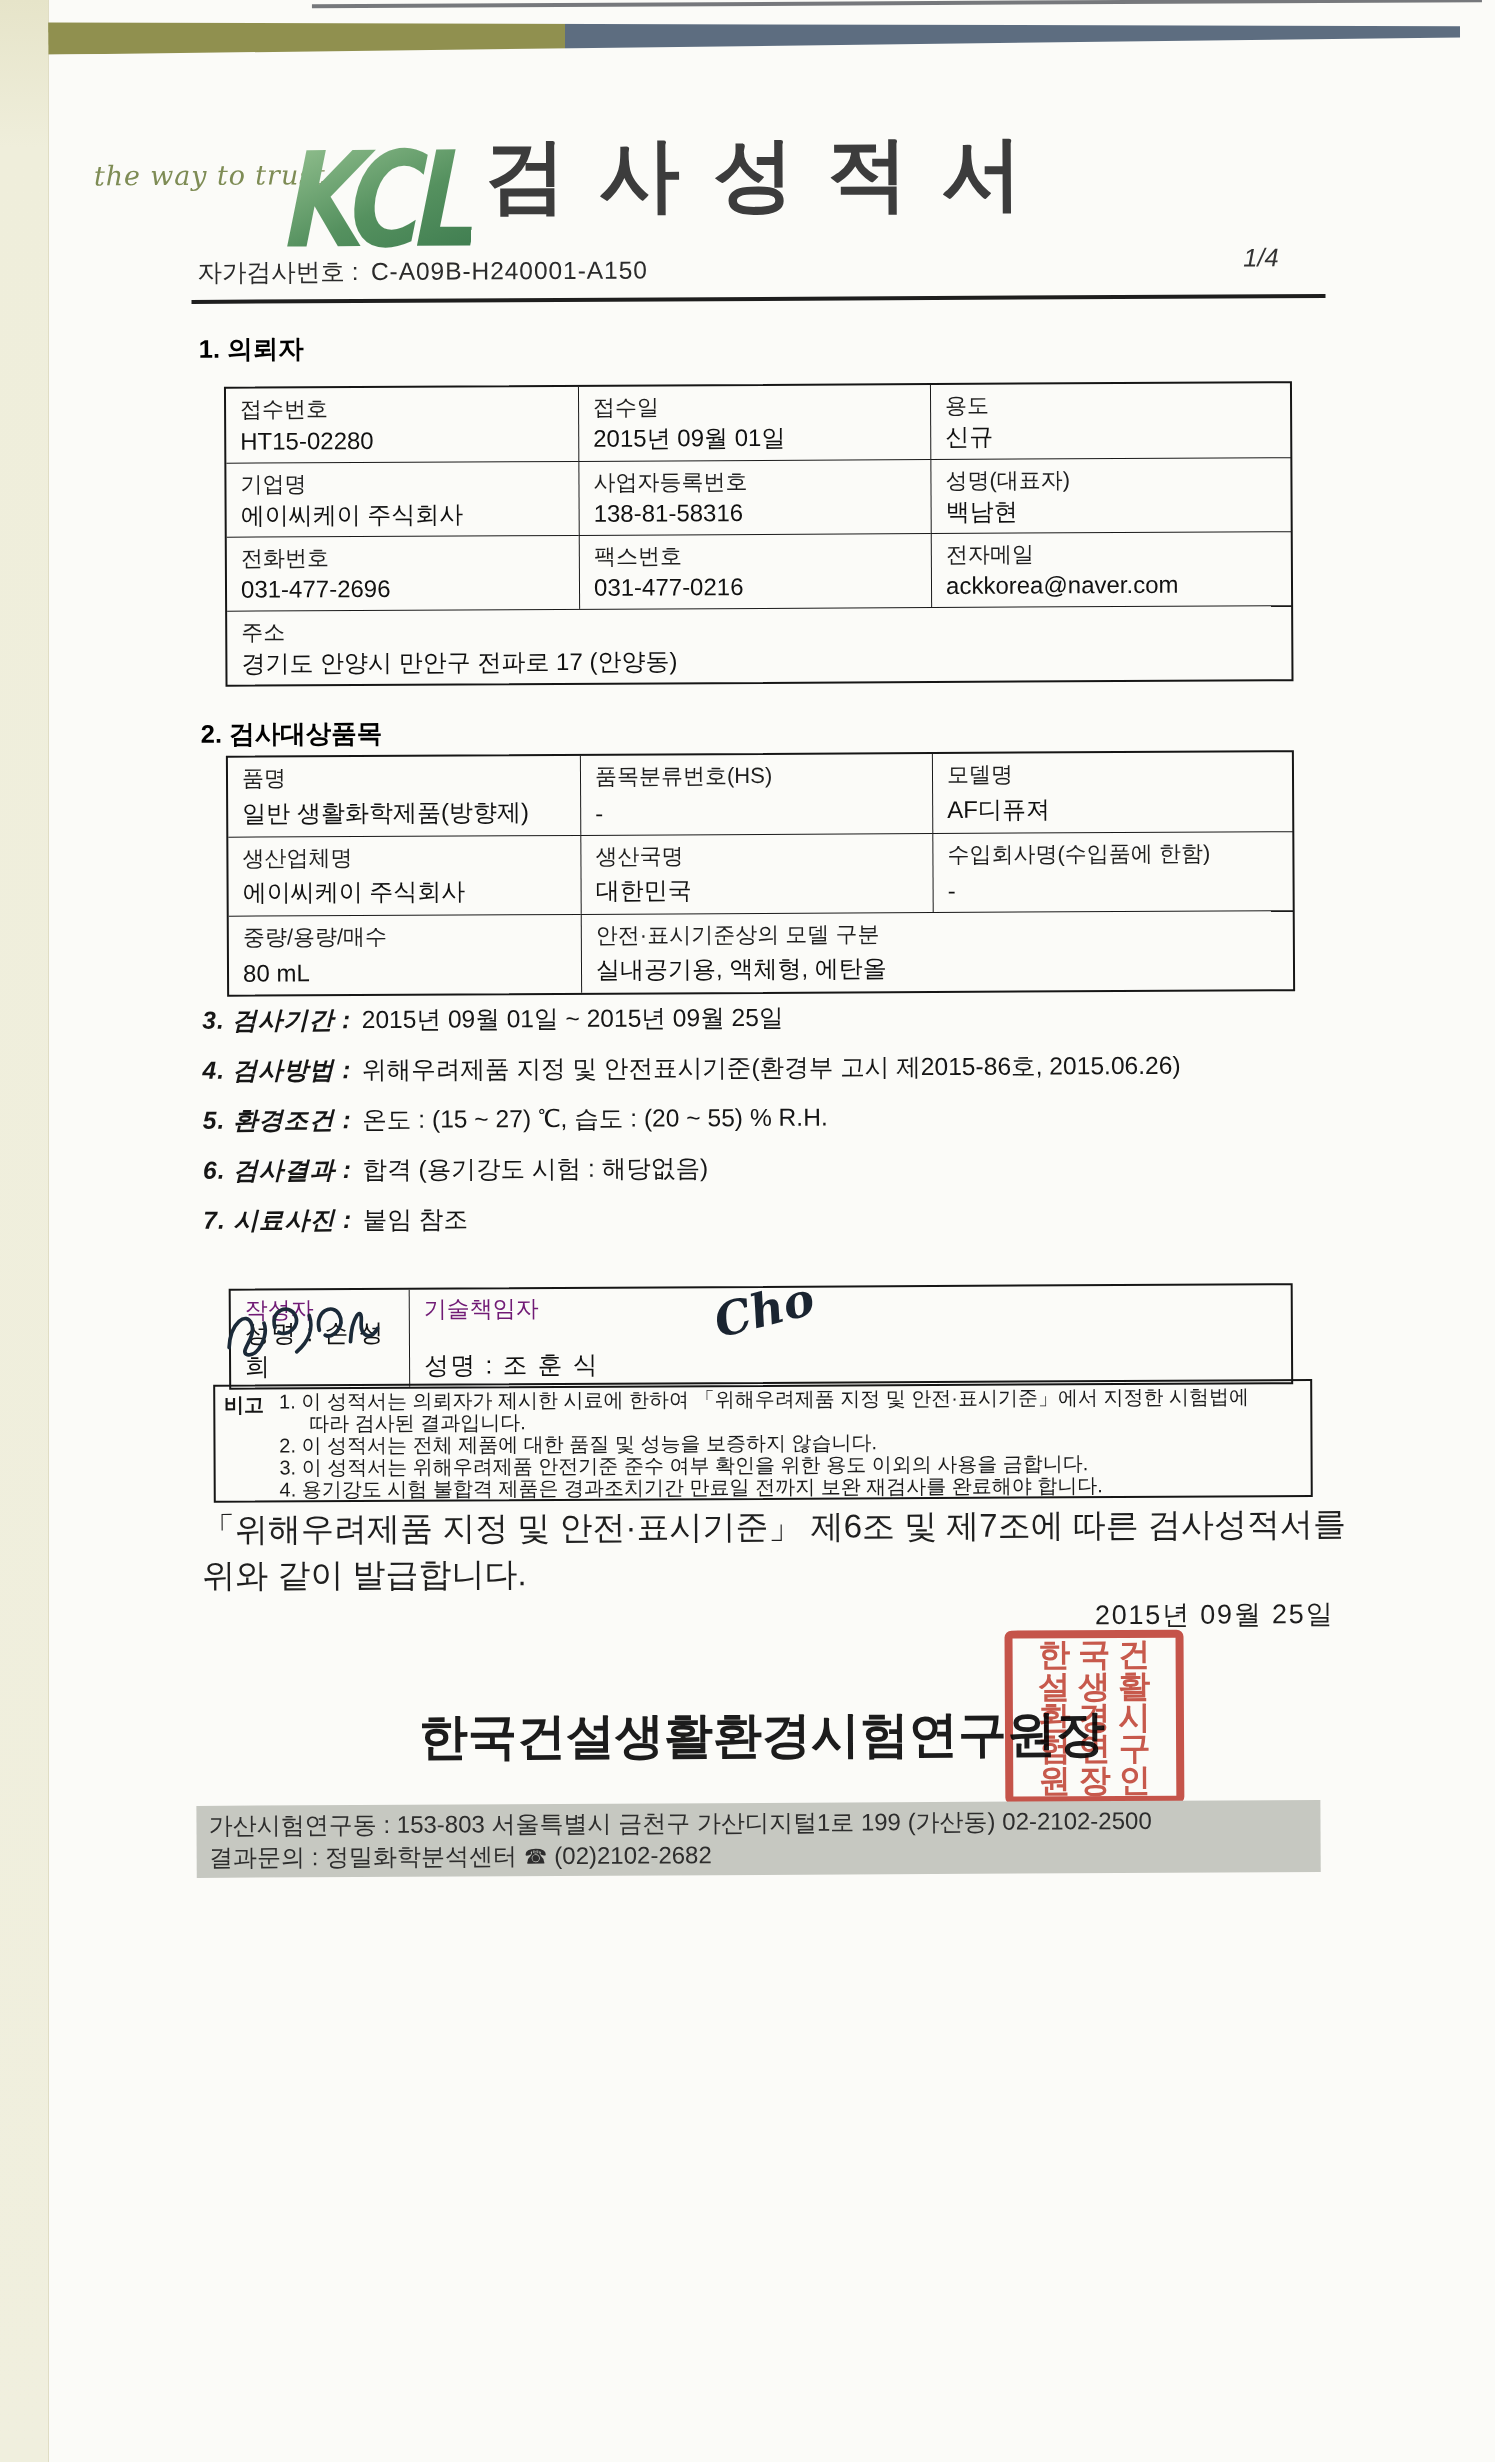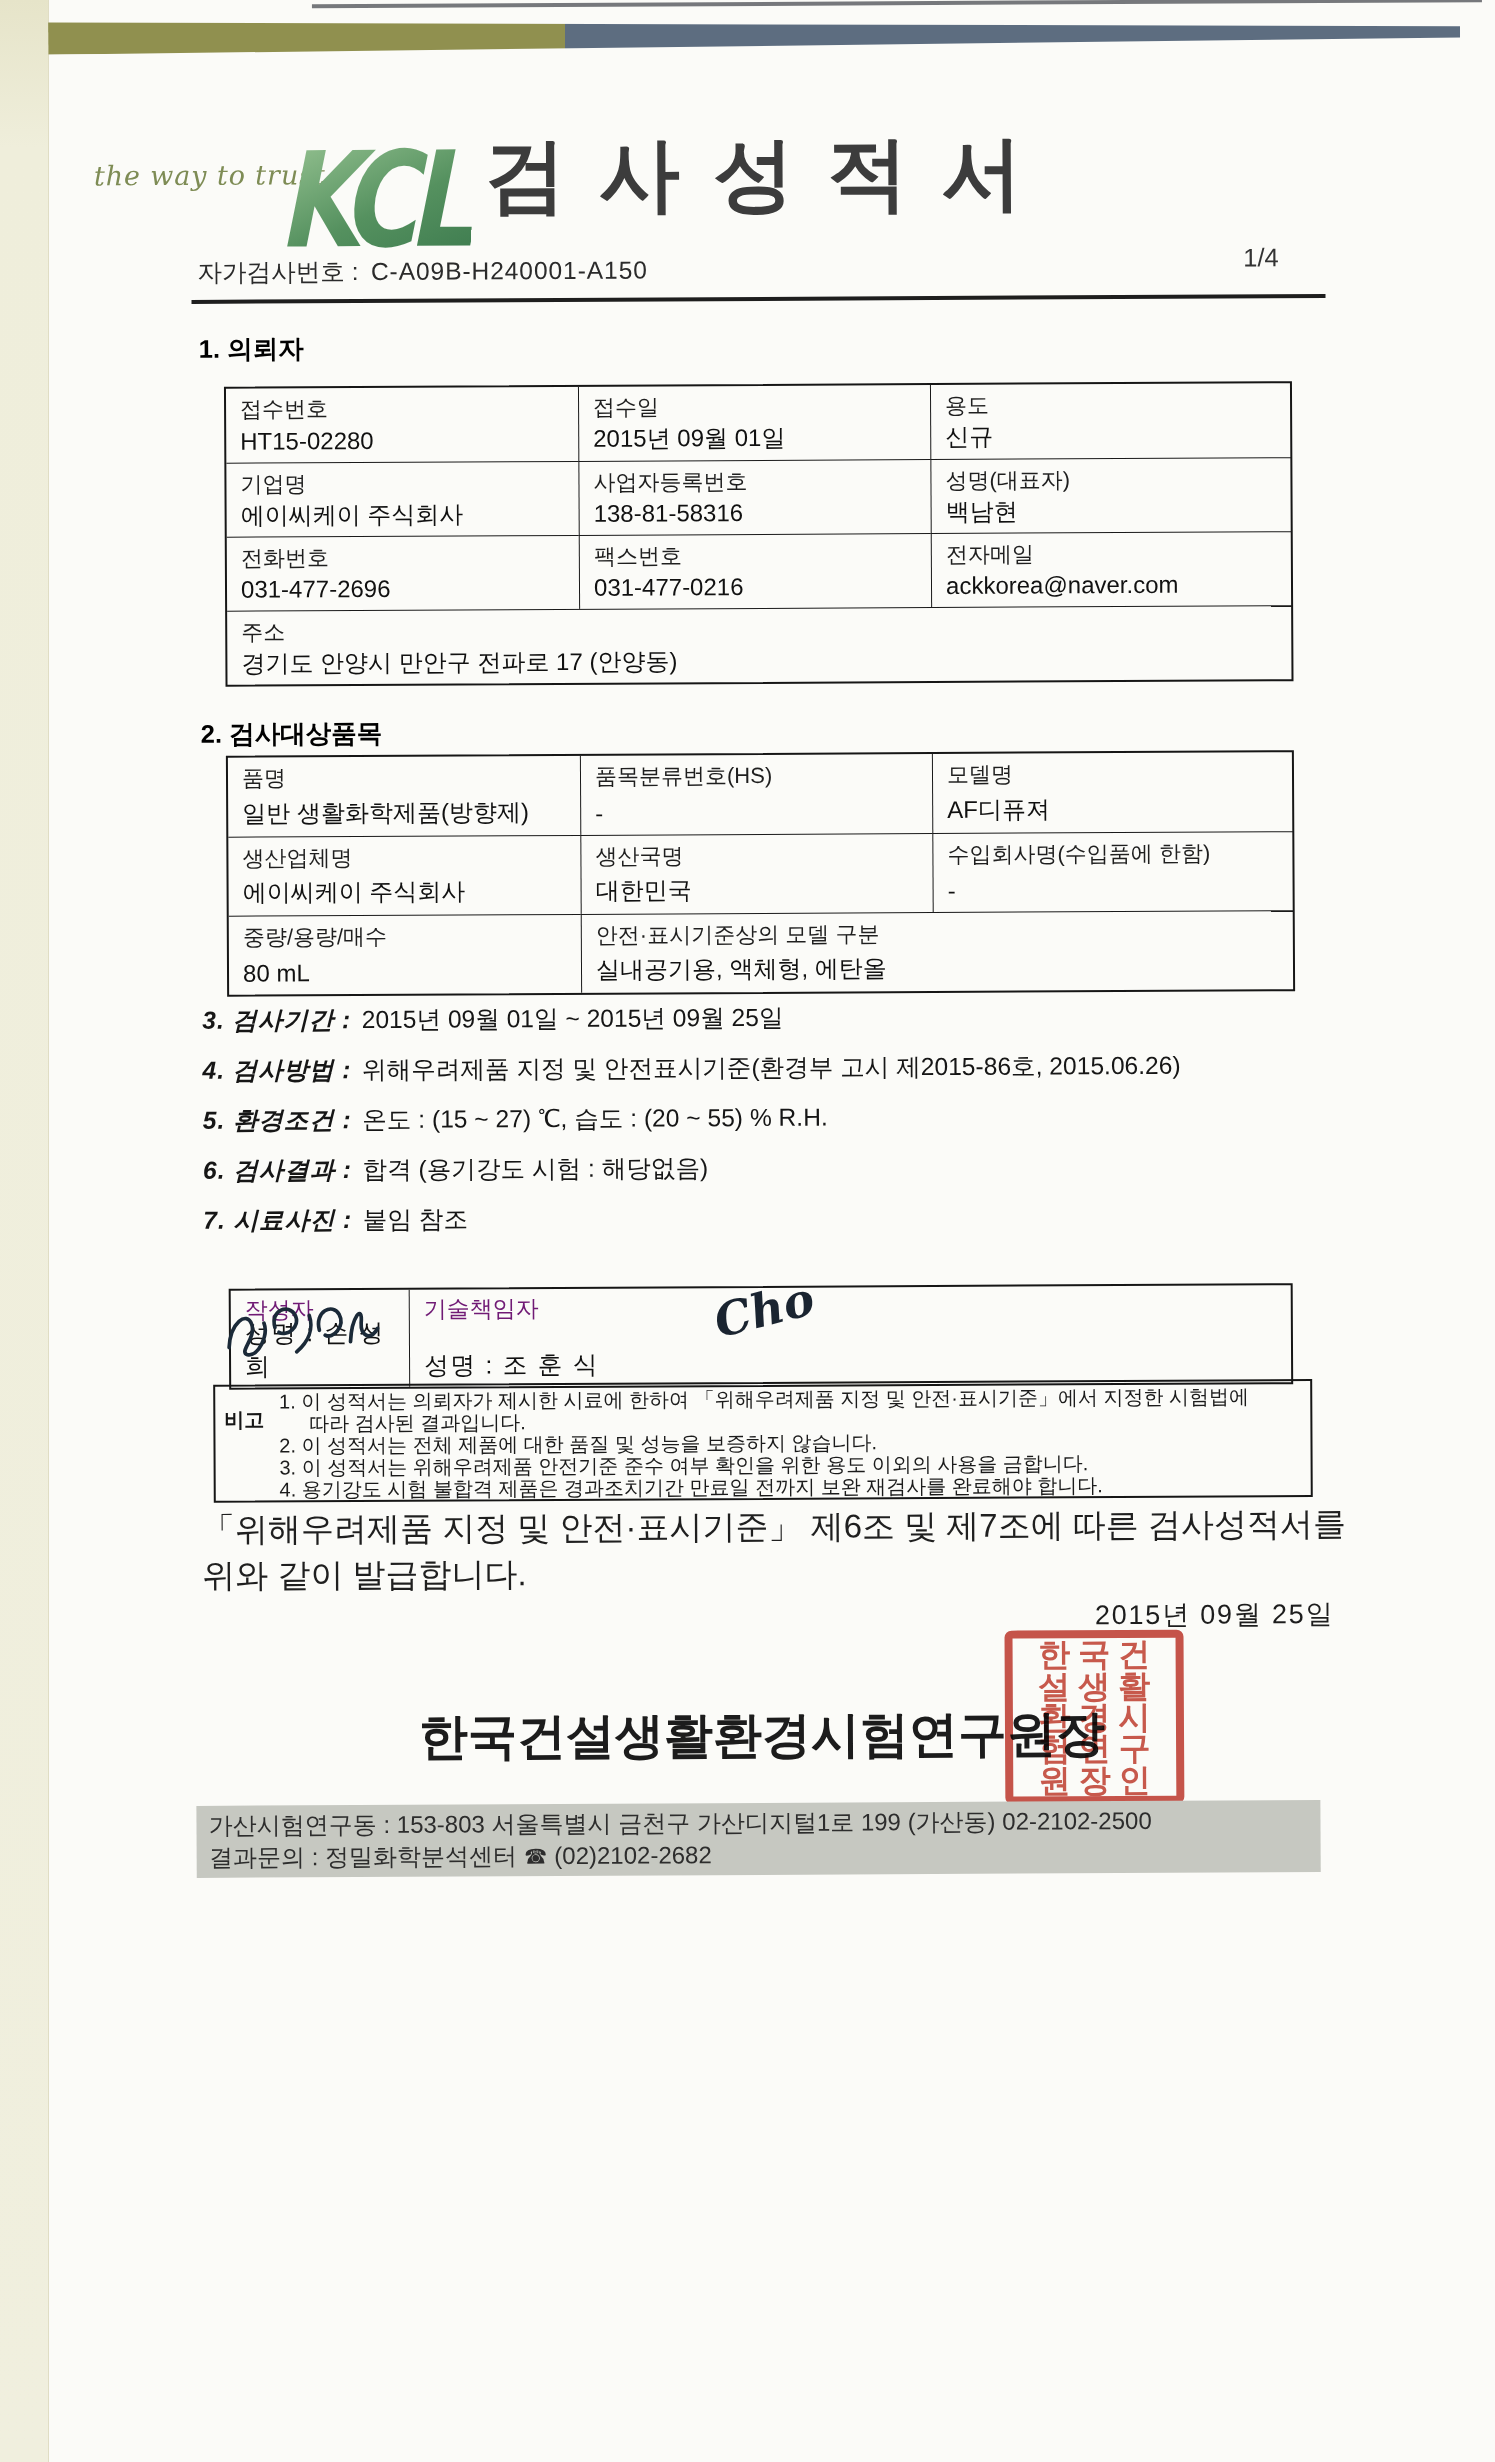--- a/index.html
+++ b/index.html
@@ -43,21 +43,21 @@
   .title{
     position:absolute;left:489px;top:130px;margin:0;
     font-size:81px;font-weight:bold;color:#3c3c3c;
     white-space:nowrap;letter-spacing:5.3px;line-height:88px;
   }
   .report-row{
     position:absolute;left:201px;top:253px;
     font-size:24.6px;color:#2b2b2b;letter-spacing:0px;white-space:nowrap;
   }
   .report-row .val{margin-left:12.3px;letter-spacing:0.9px;}
-  .page-num{position:absolute;left:1247px;top:246px;font-size:25.5px;color:#333;}
+  .page-num{position:absolute;left:1247px;top:246px;font-size:25.5px;color:#333;font-style:italic;}
   .header-rule{position:absolute;left:195px;top:297px;width:1134px;height:3.5px;background:#1e1e1e;}
 
   .s-heading{position:absolute;font-size:25.5px;font-weight:bold;color:#000000;white-space:nowrap;}
   .s1{left:202px;top:329px;}
   .s2{left:202px;top:714px;}
 
   .grid{position:absolute;display:grid;border:2.6px solid #161616;background:transparent;}
   .t1{left:227px;top:384px;width:1064px;grid-template-columns:352px 352px 361px;grid-auto-rows:74px;}
   .t2{left:227px;top:753px;width:1064px;grid-template-columns:352px 352px 361px;grid-auto-rows:79px;}
   .cell{
@@ -93,21 +93,21 @@
     position:absolute;right:12.3px;top:-5.3px;
     font-family:"DejaVu Serif", serif;font-style:italic;font-weight:bold;
     font-size:46px;color:#1a2430;transform:rotate(-14deg);
   }
 
   .notes-box{
     position:absolute;left:211px;top:1382px;width:1099px;height:118px;
     border:2.6px solid #161616;box-sizing:border-box;
     display:flex;padding:4.4px 7px 3.5px 8.8px;
   }
-  .notes-label{width:55px;font-size:20px;font-weight:bold;color:#161616;padding-top:16px;}
+  .notes-label{width:55px;font-size:20px;font-weight:bold;color:#161616;padding-top:1px;}
   .notes-lines{flex:1;}
   .notes-lines div{font-size:20px;line-height:22px;color:#1b1b1b;white-space:nowrap;}
   .notes-lines .indent{padding-left:30px;}
 
   .statement{position:absolute;left:199px;top:1504px;font-size:33px;line-height:46px;color:#1f1f1f;white-space:nowrap;}
   .issue-date{position:absolute;right:164px;top:1599px;font-size:27px;color:#1d1d1d;letter-spacing:1.8px;}
   .org-name{
     position:absolute;left:415px;top:1703px;margin:0;
     font-size:49px;font-weight:bold;color:#1c1c1c;letter-spacing:0px;white-space:nowrap;
   }

